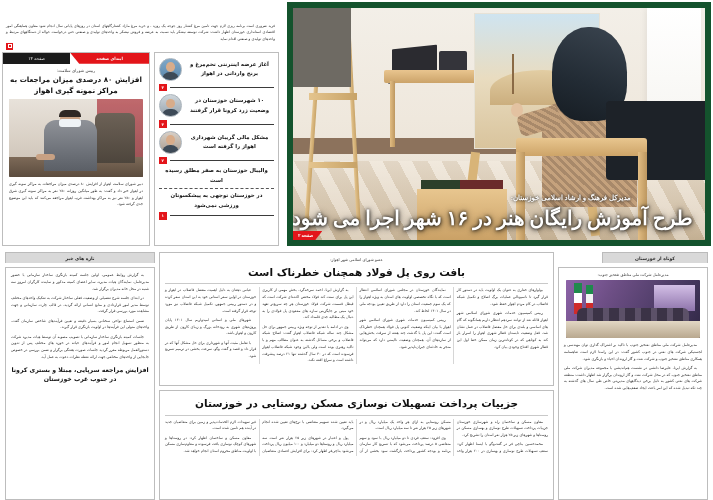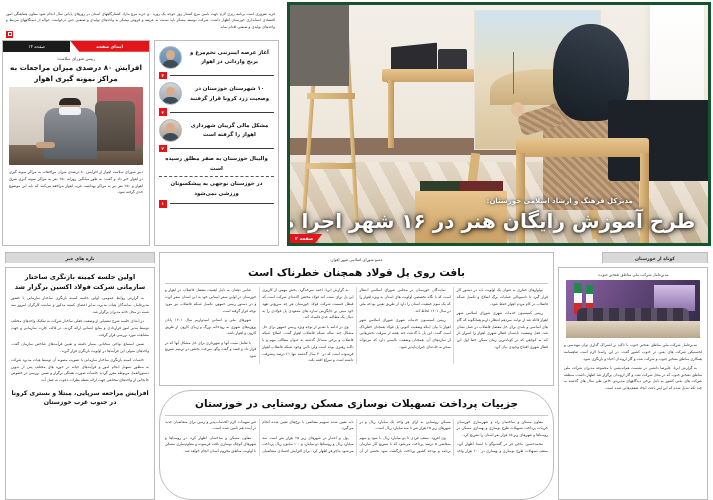--- a/index.html
+++ b/index.html
@@ -8,21 +8,21 @@
     background:#ffffff;
     font-family:"DejaVu Sans","Liberation Sans",sans-serif;
     direction:rtl;
   }
   .page{position:relative;width:713px;height:500px;background:#fff;}
 
   
   .top-zone{display:flex;flex-direction:row-reverse;height:248px;width:713px;box-sizing:border-box;}
 
   
-  .right-rail{width:283px;box-sizing:border-box;padding:8px 4px 2px 2px;display:flex;flex-direction:column;}
+  .right-rail{width:283px;box-sizing:border-box;padding:20px 4px 2px 2px;display:flex;flex-direction:column;}
 
   .rail-leadin{
     font-size:3.6px;line-height:1.75;color:#2a2a2a;text-align:justify;
     padding:3px 4px 2px 4px;letter-spacing:0;
   }
   .rail-leadin p{margin:0 0 1px 0;}
   .redsq{display:inline-block;width:7px;height:7px;background:#e3151a;vertical-align:middle;
          position:relative;}
   .redsq::after{content:"";position:absolute;inset:1.5px;border:0.6px solid #fff;}
 
@@ -86,21 +86,21 @@
   .divider .line{flex:1;height:0;border-top:0.8px solid #3b3b3b;}
   .divider .dashed{flex:1;height:0;border-top:0.9px dashed #555;}
   .pagetag{width:7.5px;height:7.5px;background:#e3151a;position:relative;flex:0 0 7.5px;
      display:flex;align-items:center;justify-content:center;color:#fff;font-size:4px;font-weight:bold;}
   .news-plain{font-size:5.4px;font-weight:bold;line-height:1.8;text-align:center;color:#111;padding:1px 2px;}
 
   
   .hero-wrap{flex:1;box-sizing:border-box;padding:2px 2px 2px 4px;}
   .hero{
     position:relative;width:100%;height:100%;box-sizing:border-box;
-    border:3px solid #14532d;background:#000000;overflow:hidden;
+    border:6px solid #14532d;background:#000000;overflow:hidden;font-family:Liberation Serif, serif;
   }
   .hero-inner{position:absolute;inset:0;overflow:hidden;}
   .h-bgwall{position:absolute;inset:0;background:linear-gradient(180deg,#f3efe8 0%,#efe8dd 48%,#e7ddcf 100%);}
   .h-floor{position:absolute;left:0;bottom:0;width:100%;height:34%;
      background:linear-gradient(180deg,#e9ddcb 0%,#dbcab2 60%,#c9b597 100%);}
   .h-floor::after{content:"";position:absolute;inset:0;
      background:repeating-linear-gradient(62deg,rgba(255,255,255,.35) 0 12px,rgba(0,0,0,.03) 12px 26px);}
   .h-baseboard{position:absolute;left:0;top:56%;width:58%;height:7%;background:#6b4b31;opacity:.75;}
   .h-window{position:absolute;right:1%;top:0;width:13%;height:72%;
      background:linear-gradient(180deg,#ffffff,#f3f1ec);box-shadow:-2px 0 6px rgba(0,0,0,.06);}
@@ -347,21 +347,20 @@
     </div>
   </div>
 
   <div class="bottom-zone">
 
     <div class="col col-right">
       <div>
         <div class="sec-head">تازه های خبر</div>
       </div>
       <div class="sec-box flex1">
-        <div class="art-head sm">اولین جلسه کمیته بازنگری ساختار سازمانی شرکت فولاد اکسین برگزار شد</div>
         <div class="body-txt ind">
           <p>به گزارش روابط عمومی، اولین جلسه کمیته بازنگری ساختار سازمانی با حضور مدیرعامل، نمایندگان هیات مدیره، سایر اعضای کمیته مذکور و نماینده کارگران امروز سه شنبه در محل خانه مدیران برگزار شد.</p>
           <p>در ابتدای جلسه شرح تفصیلی از وضعیت فعلی ساختار شرکت به تفکیک واحدهای مختلف توسط مدیر امور قراردادی و منابع انسانی ارائه گردید، در قالب چارت سازمانی و جهت مشاهده مورد بررسی قرار گرفت.</p>
           <p>ضمن استماع نواحی سخنانی بسیار دقیقه و تعیین فرآیندهای شاخص سازمان گفت، واحدهای متولی این فرآیندها در اولویت بازنگری قرار گیرند.</p>
           <p>جلسات کمیته بازنگری ساختار سازمانی با تصویب مصوبه آن توسط هیات مدیره شرکت به منظور تسهیل انجام امور و فرآیندهای حیاته در حوزه های مختلف پس از تدوین دستورالعمل مربوطه مقرر گردید جلسات صورت هفتگی برگزار و ضمن بررسی در خصوص جابجایی از واحدهای مختلفی جهت ارائه نقطه نظرات دعوت به عمل آید.</p>
         </div>
         <div class="subhead">افزایش مراجعه سرپایی، مبتلا و بستری کرونا در جنوب غرب خوزستان</div>
       </div>
     </div>
 
@@ -377,21 +376,21 @@
           <p>نمایندگان خوزستان در مجلس شورای اسلامی انتظار است که با نگاه تخصصی اولویت های استان به ویژه اهواز را که یک سوم جمعیت استان را دارد از طریق تعیین بودجه ملی در سال ۱۴۰۱ لحاظ کند.</p>
           <p>رییس کمیسیون خدمات شهری شورای اسلامی شهر اهواز با بیان اینکه وضعیت کنونی پل فولاد همچنان خطرناک است گفت: این پل با گذشت چند هفته از سرقت بخش‌هایی از سازه‌های آن، همچنان وضعیت ناایمنی دارد که می‌تواند منجر به حادثه‌ای جبران‌ناپذیر شود.</p>
           <p>به گزارش ایرنا، احمد سرخه‌گرد، بخش مهمی از کاربری این پل برای سنت کند فولاد مختص اکنده‌ای شرکت است که قبطل قسمت شرکت فولاد خوزستان هر چه سریع‌تر تعهد خود مبنی بر جایگزینی سازه های مفقودی پل فولادی را به دنبال یک مطالبه جدی قلمداد کند.</p>
           <p>وی در ادامه با تقدیر از توجه ویژه رییس جمهور برای حل مشکل چند ساله شبکه فاضلاب اهواز گفت: اصلاح شبکه فاضلاب و برخی مسائل گذشته به عنوان مطالب مهم و با تاکید رهبری بوده است ولی بالین وجود شبکه فاضلاب اهواز فرسوده است که در ۳۰ سال گذشته تنها ۲۱ درصد پیشرفت داشته است و سراغ اقفه نکند.</p>
           <p>عباس دهقان به دلیل اهمیت معضل فاضلاب در اهواز و خوزستان در اولین سفر استانی خود به این استان سفر کرده و در دستور رییس جمهور، تکمیل شبکه فاضلاب نیز مورد توجه قرار گرفته است.</p>
           <p>شهرهای ملی و استانی امیدواریم سال ۱۴۰۱ پایان پروژه‌های شهری به رودخانه بزرگ و زیبای کارون از طریق کارون و اهواز باشد.</p>
           <p>با تعامل مثبت آنها و شهرداری برای حل مشکل آنها که در قرار داد و قصد و گفت وگو، سرعت بخشی در ترمیم تسریع شود.</p>
         </div>
       </div>
 
-      <div class="sec-box" style="flex:1;overflow:hidden;border-radius:32px;">
+      <div class="sec-box" style="flex:1;overflow:hidden;">
         <div class="art-head big">جزییات پرداخت تسهیلات نوسازی مسکن روستایی در خوزستان</div>
         <div class="hr-thin"></div>
         <div class="body-txt ind four-col">
           <p>معاون مسکن و ساختمان راه و شهرسازی خوزستان جزییات پرداخت تسهیلات طرح نوسازی و بهسازی مسکن در روستاها و شهرهای زیر ۲۵ هزار نفر استان را تشریح کرد.</p>
           <p>محمدحسین بناچی فر در گفت‌وگو با ایسنا اظهار کرد: سقف تسهیلات طرح نوسازی و بهسازی در ۲۰۰ هزار واحد مسکن روستایی به ازای هر واحد یک میلیارد ریال و در شهرهای زیر ۲۵ هزار نفر تا سه میلیارد ریال است.</p>
           <p>وی افزود: سقف فردی تا دو میلیارد ریال با سود و سهم متقاضی ۵ درصد پرداخت می‌شود که با تسریع کار سازمان برنامه و بودجه کشور پرداخت بازگشت سود بخشی از آن باید تعیین شده تسهیم متقاضی با نرخ‌های تعیین شده انجام می‌گیرد.</p>
           <p>پول و اعتبار در شهرهای زیر ۲۵ هزار نفر است سه میلیارد ریال و روستاها دو میلیارد و ۱۰۰ میلیون ریال پرداخت می‌شود بناچی‌فر اظهار کرد: برای افزایش اعتمادی متقاضیان غیر تمهیدات لازم الخدمات‌پذیر و زمین برای متقاضیان جدید در آینده هم تامین شده است.</p>
           <p>معاون مسکن و ساختمان اظهار کرد: در روستاها و شهرهای کوچک نوسازی بافت فرسوده و مقاوم‌سازی مسکن با اولویت مناطق محروم استان انجام خواهد شد.</p>
         </div>
       </div>

